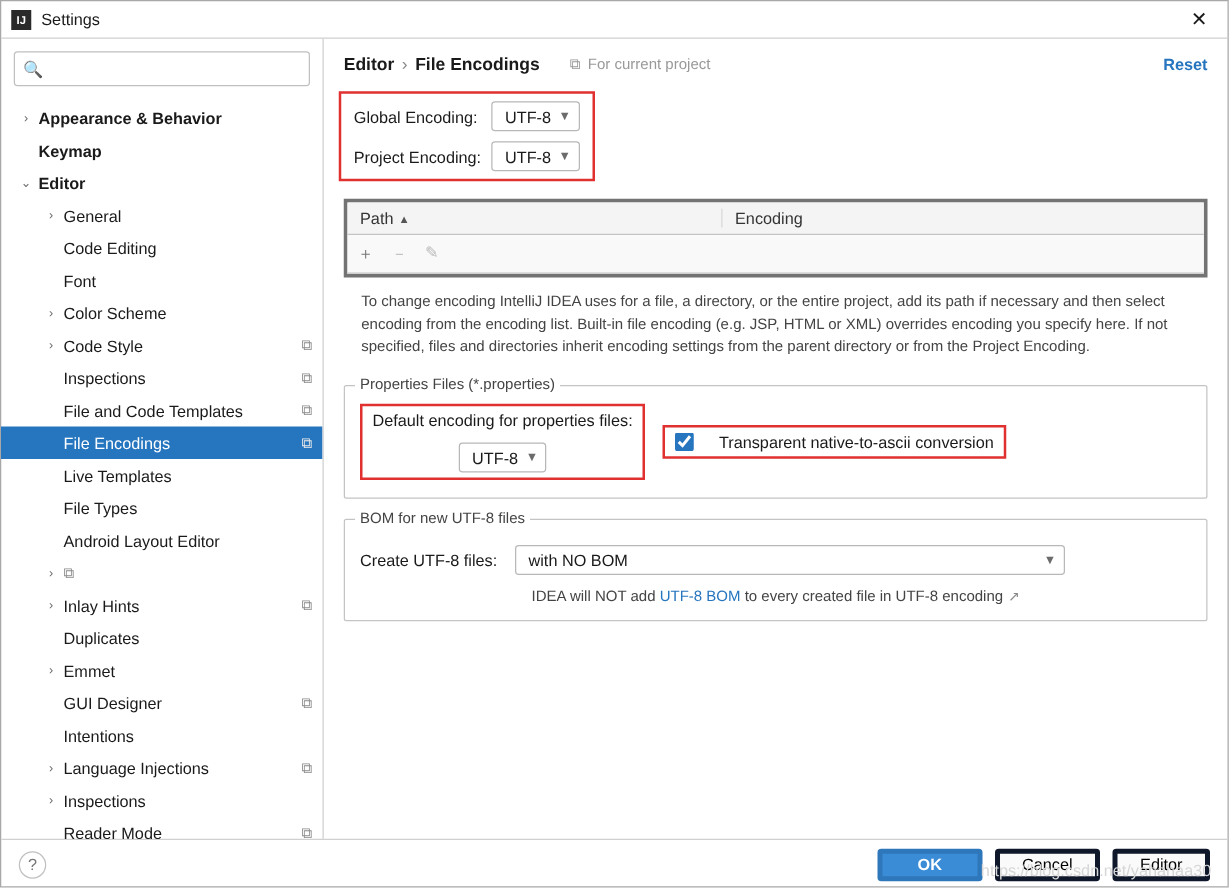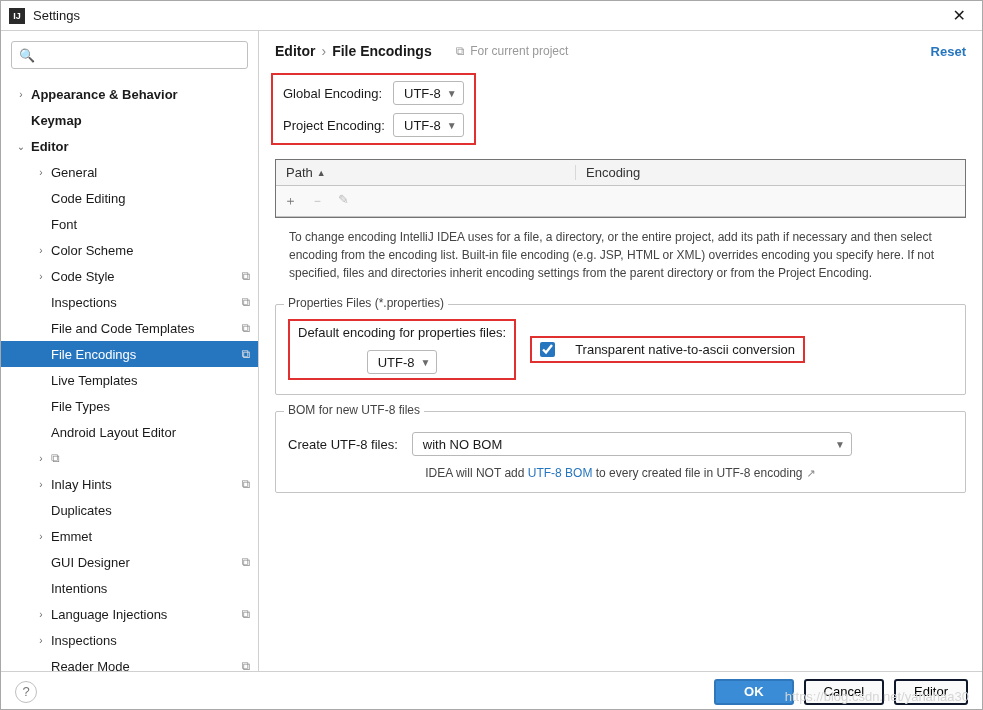--- a/index.html
+++ b/index.html
@@ -30,21 +30,21 @@
 .breadcrumb { font-weight: bold; font-size: 14px; }
 .breadcrumb .sep { color: #888; margin: 0 6px; font-weight: normal; }
 .proj-hint { margin-left: 24px; color: #999; font-size: 12px; display: inline-flex; align-items: center; gap: 6px; }
 .reset { margin-left: auto; color: #2675bf; font-weight: bold; cursor: pointer; font-size: 13px; }
 .form-row { display: flex; align-items: center; margin-bottom: 8px; }
 .form-row label { width: 110px; }
 .encoding-box { border: 2px solid #e03030; padding: 6px 10px 4px 10px; margin: 0 0 8px -4px; width: fit-content; }
 .combo { display: inline-flex; align-items: center; border: 1px solid #b8b8b8; border-radius: 3px; height: 24px; padding: 0 6px 0 10px; min-width: 60px; background: #fff; cursor: pointer; }
 .combo .val { flex: 1; }
 .combo .arr { color: #6b6b6b; margin-left: 6px; font-size: 10px; }
-.table-area { border: 1px solid #737373; margin-top: 6px; }
+.table-area { border: 3px solid #737373; margin-top: 6px; }
 .table-head { display: flex; background: #f4f4f4; border-bottom: 1px solid #c4c4c4; height: 26px; align-items: center; }
 .table-head .th { padding: 0 10px; color: #333; }
 .table-head .th.path { width: 300px; border-right: 1px solid #d8d8d8; display: flex; align-items: center; gap: 4px; }
 .sort-arr { font-size: 9px; color: #555; }
 .table-body { height: 220px; display: flex; align-items: center; justify-content: center; color: #999; }
 .toolbar { display: flex; gap: 14px; padding: 6px 8px; border-bottom: 1px solid #c4c4c4; color: #555; background: #f9f9f9; }
 .toolbar .tb { cursor: pointer; color: #777; }
 .hint-text { font-size: 12px; color: #444; padding: 10px 14px; line-height: 1.5; }
 .fieldset { border: 1px solid #c4c4c4; border-radius: 2px; margin-top: 12px; padding: 14px 12px 14px 12px; position: relative; }
 .fieldset .legend { position: absolute; top: -9px; left: 8px; background: #fff; padding: 0 4px; color: #444; font-size: 12px; }
@@ -53,21 +53,21 @@
 .chk { display: inline-flex; align-items: center; gap: 20px; }
 .chk input { width: 15px; height: 15px; accent-color: #2675bf; }
 .bom-row { display: flex; align-items: center; gap: 14px; margin-top: 6px; }
 .bom-row .combo { min-width: 440px; }
 .note { text-align: center; margin-top: 10px; font-size: 12px; color: #444; }
 .note a { color: #2675bf; text-decoration: none; }
 .ext-icon { margin-left: 4px; font-size: 11px; color: #888; }
 .footer { height: 40px; border-top: 1px solid #d0d0d0; display: flex; align-items: center; padding: 0 14px; gap: 10px; }
 .footer .help { width: 22px; height: 22px; border: 1px solid #c0c0c0; border-radius: 50%; display: flex; align-items: center; justify-content: center; color: #777; cursor: pointer; font-size: 13px; }
 .footer .spacer { flex: 1; }
-.btn { height: 26px; padding: 0 18px; border: 2px solid #0f172a; border-radius: 3px; background: #fafafa; cursor: pointer; font-size: 13px; }
+.btn { height: 26px; padding: 0 18px; border: 4px solid #0f172a; border-radius: 3px; background: #fafafa; cursor: pointer; font-size: 13px; }
 .btn.primary { background: #3a8cd6; border-color: #2f77bb; color: #fff; font-weight: bold; padding: 0 28px; }
 .watermark { position: absolute; bottom: 6px; right: 14px; color: #d6d6d6; font-size: 13px; pointer-events: none; }
 </style>
 </head>
 <body>
 
 <div class="titlebar">
   <span class="icon">IJ</span>
   <span class="title">Settings</span>
   <span class="close">✕</span>

